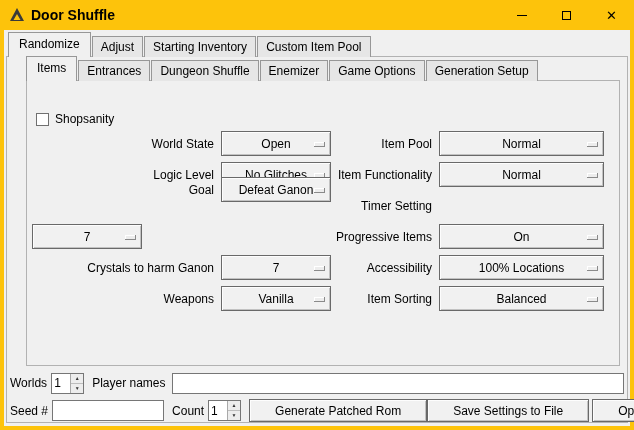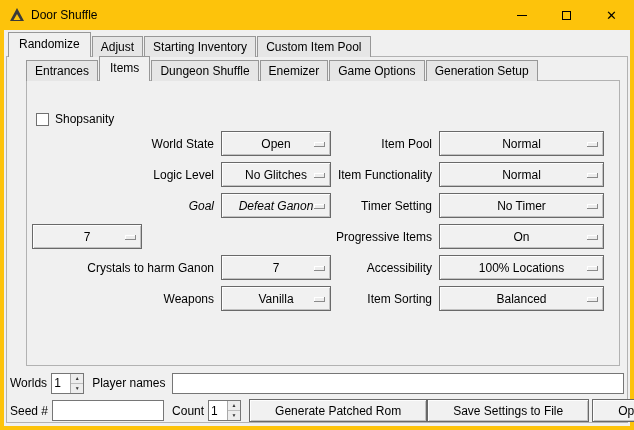--- a/index.html
+++ b/index.html
@@ -15,21 +15,21 @@
     position: relative;
     width: 634px; height: 430px;
     background: #fdc30b;
   }
   
   .titlebar {
     position: absolute; left: 0; top: 0; right: 0; height: 30px;
     display: flex; align-items: center;
   }
   .app-icon { width: 16px; height: 16px; margin: 0 6px 0 9px; flex: 0 0 auto; }
-  .title-text { font-size: 12px; color: #000; }
+  .title-text { font-size: 14px; color: #000; font-weight: bold; }
   .win-controls { position: absolute; right: 0; top: 0; height: 30px; display: flex; }
   .win-btn { width: 45px; height: 30px; display: flex; align-items: center; justify-content: center; }
   .glyph-min { width: 10px; height: 1px; background: #000; }
   .glyph-max { width: 9px; height: 9px; border: 1px solid #000; }
   .glyph-close { font-size: 13px; line-height: 13px; color: #000; }
   
   .content {
     position: absolute; left: 4px; right: 4px; top: 30px; bottom: 4px;
     background: #f0f0f0;
   }
@@ -135,22 +135,22 @@
     <div class="frame sub-frame"></div>
 
     <div class="tabs tabs-main">
       <div class="tab selected">Randomize</div>
       <div class="tab">Adjust</div>
       <div class="tab">Starting Inventory</div>
       <div class="tab">Custom Item Pool</div>
     </div>
 
     <div class="tabs tabs-sub">
+      <div class="tab selected">Items</div>
       <div class="tab">Entrances</div>
-      <div class="tab selected">Items</div>
       <div class="tab">Dungeon Shuffle</div>
       <div class="tab">Enemizer</div>
       <div class="tab">Game Options</div>
       <div class="tab">Generation Setup</div>
     </div>
 
     <div class="check-row" style="left:32px; top:81px;">
       <span class="checkbox"></span>
       <span>Shopsanity</span>
     </div>
@@ -162,21 +162,21 @@
         <span class="dd-indicator"></span>
       </div>
     </div>
     <div class="setting-row row-left" style="top:132px;">
       <span class="lbl">Logic Level</span>
       <div class="dropdown">
         <span>No Glitches</span>
         <span class="dd-indicator"></span>
       </div>
     </div>
-    <div class="setting-row row-left" style="top:163px;font-style:italic;">
+    <div class="setting-row row-left" style="top:147px;">
       <span class="lbl">Goal</span>
       <div class="dropdown">
         <span>Defeat Ganon</span>
         <span class="dd-indicator"></span>
       </div>
     </div>
     <div class="setting-row row-left" style="top:194px;">
       <div class="dropdown">
         <span>7</span>
         <span class="dd-indicator"></span>
@@ -206,24 +206,20 @@
     </div>
     <div class="setting-row row-right" style="top:132px;">
       <span class="lbl">Item Functionality</span>
       <div class="dropdown">
         <span>Normal</span>
         <span class="dd-indicator"></span>
       </div>
     </div>
     <div class="setting-row row-right" style="top:163px;">
       <span class="lbl">Timer Setting</span>
-      <div class="dropdown">
-        <span>No Timer</span>
-        <span class="dd-indicator"></span>
-      </div>
     </div>
     <div class="setting-row row-right" style="top:194px;">
       <span class="lbl">Progressive Items</span>
       <div class="dropdown">
         <span>On</span>
         <span class="dd-indicator"></span>
       </div>
     </div>
     <div class="setting-row row-right" style="top:225px;">
       <span class="lbl">Accessibility</span>

